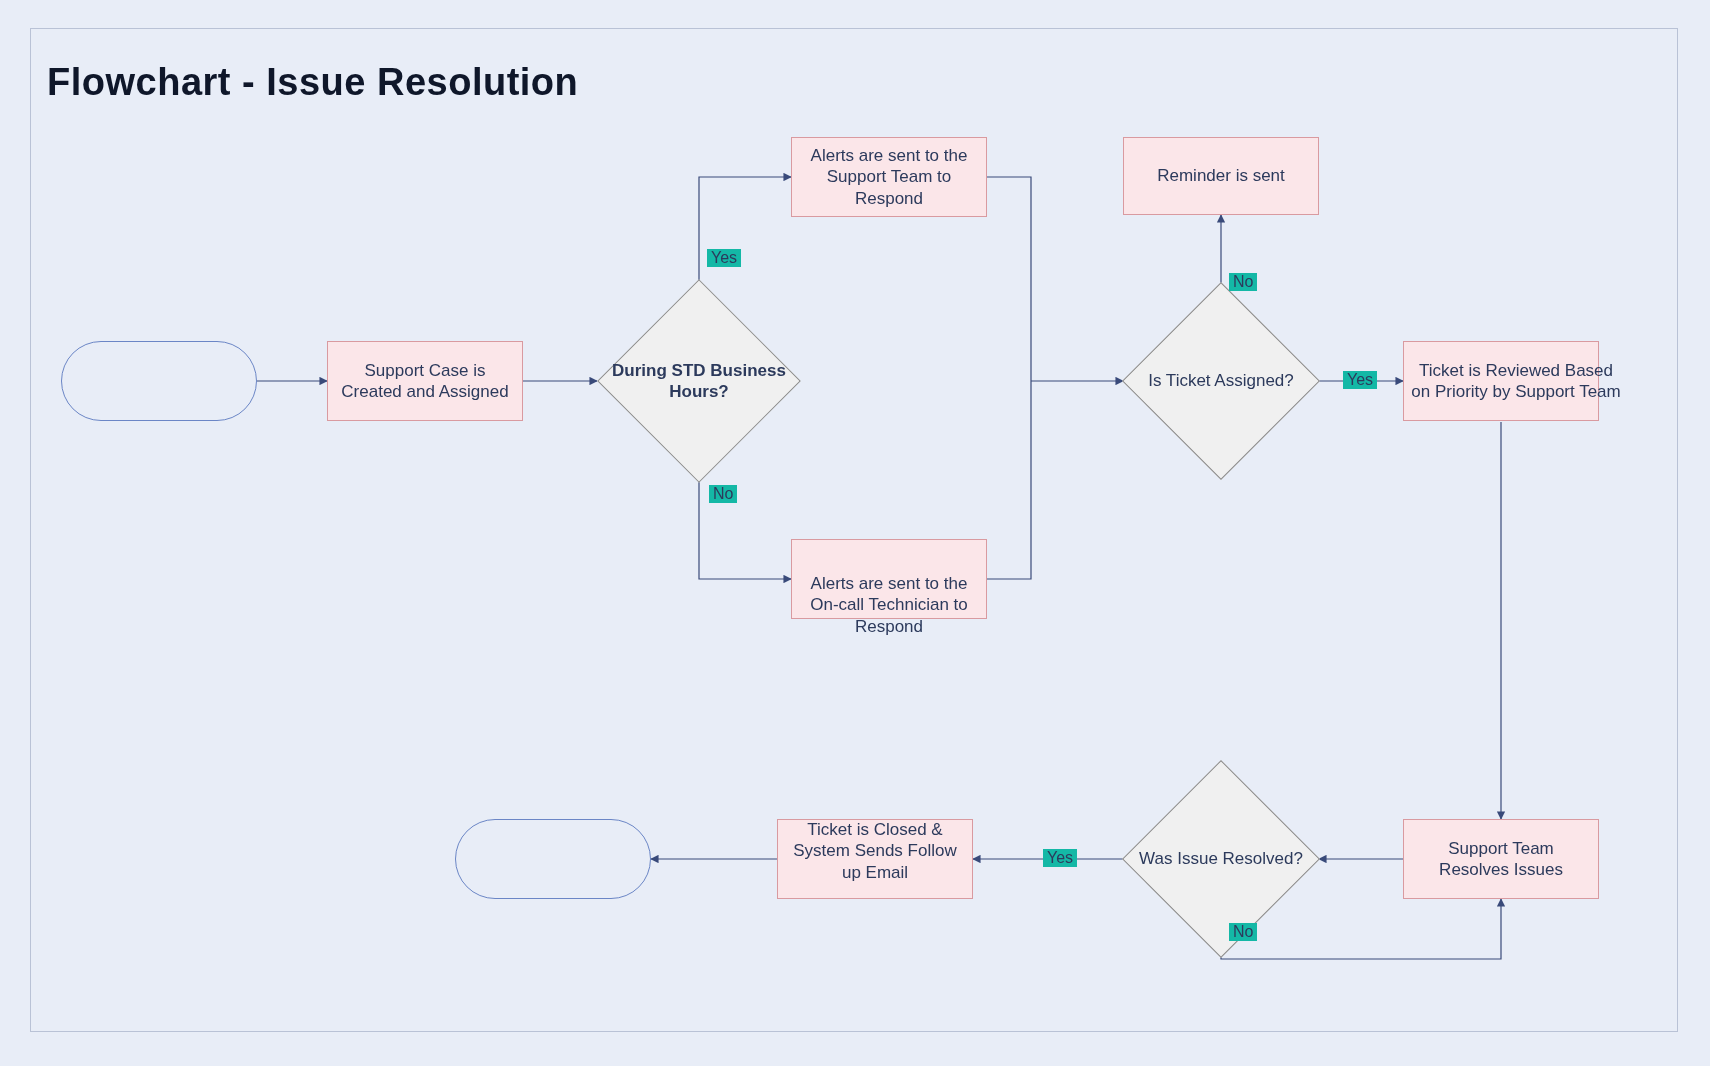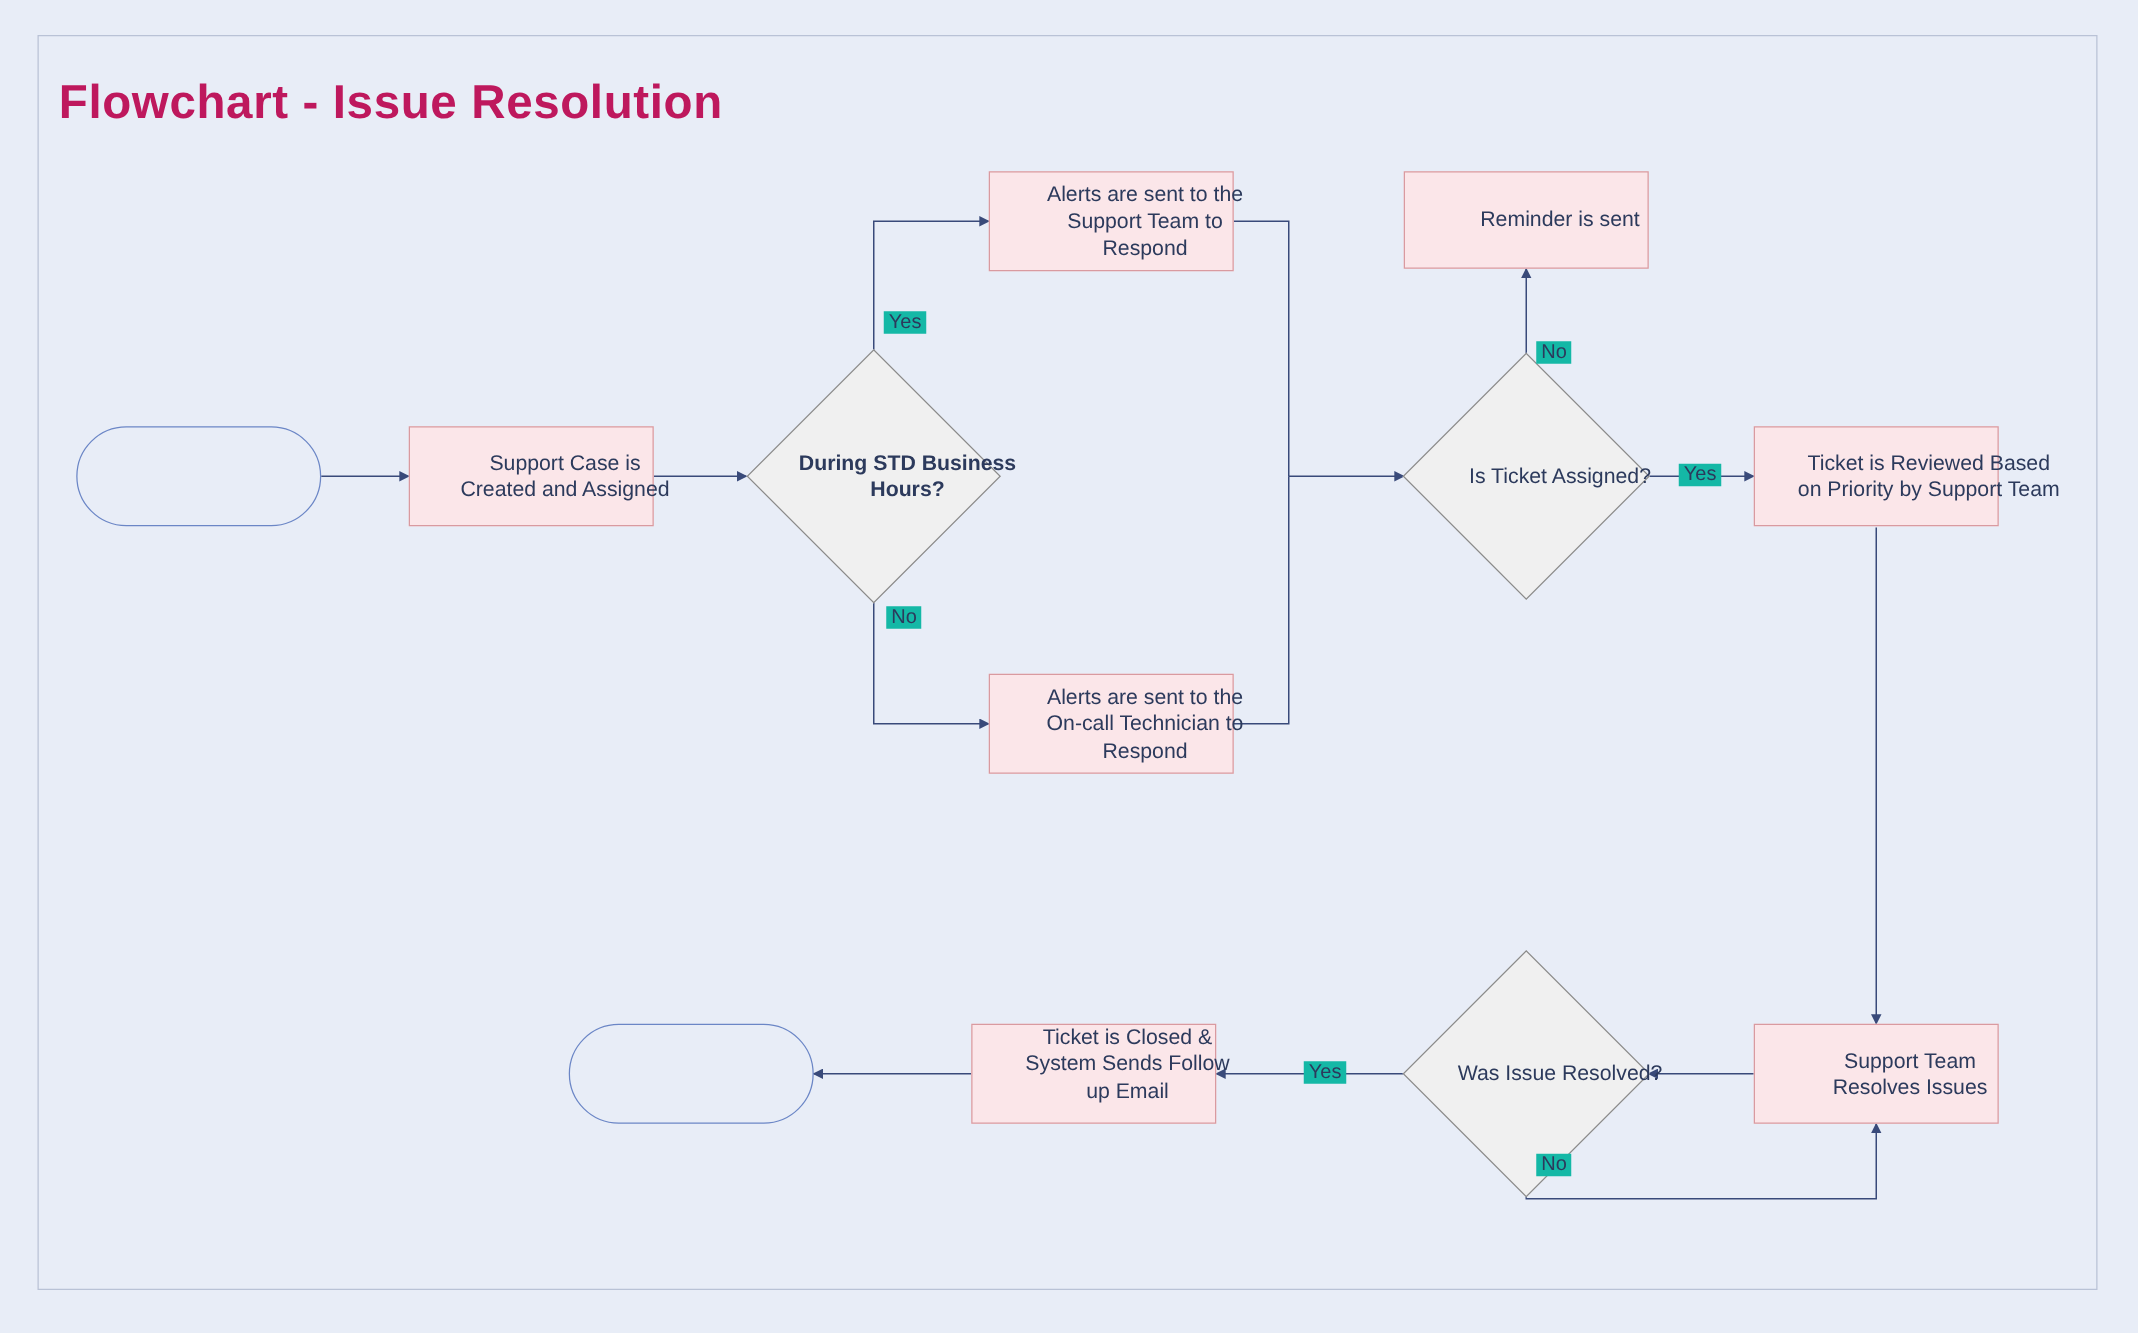--- a/index.html
+++ b/index.html
@@ -21,37 +21,36 @@
     box-sizing: border-box;
     background: #e8edf7;
   }
   .title {
     position: absolute;
     left: 16px;
     top: 32px;
     font-size: 38px;
     font-weight: 700;
     letter-spacing: 0.5px;
-    color: #be185d;
+    color: #0f172a;
     font-family: "Trebuchet MS", "Helvetica Neue", Arial, sans-serif;
   }
 
   
   .node-text {
     position: absolute;
     text-align: center;
     font-size: 17px;
     line-height: 1.25;
     color: #2c3a5c;
     display: flex;
     align-items: center;
     justify-content: center;
     padding: 8px;
     box-sizing: border-box;
-    margin-left: 27px;
   }
 
   .box {
     position: absolute;
     background: #fbe6e9;
     border: 1px solid #d99aa0;
     box-sizing: border-box;
   }
 
   .terminal {
@@ -141,21 +140,21 @@
   <div class="box" style="left:296px; top:312px; width:196px; height:80px;"></div>
   <div class="node-text" style="left:296px; top:312px; width:196px; height:80px;">Support Case is Created and Assigned</div>
 
   <div class="diamond" style="left:596px; top:280px; width:144px; height:144px;"></div>
   <div class="node-text" style="left:568px; top:302px; width:200px; height:100px;font-weight:bold;">During STD Business Hours?</div>
 
   <div class="box" style="left:760px; top:108px; width:196px; height:80px;"></div>
   <div class="node-text" style="left:760px; top:108px; width:196px; height:80px;">Alerts are sent to the Support Team to Respond</div>
 
   <div class="box" style="left:760px; top:510px; width:196px; height:80px;"></div>
-  <div class="node-text" style="left:760px; top:510px; width:196px; height:80px;">Alerts are sent to the On-call Technician to Respond</div>
+  <div class="node-text" style="left:760px; top:536px; width:196px; height:80px;">Alerts are sent to the On-call Technician to Respond</div>
 
   <div class="box" style="left:1092px; top:108px; width:196px; height:78px;"></div>
   <div class="node-text" style="left:1092px; top:108px; width:196px; height:78px;">Reminder is sent</div>
 
   <div class="diamond" style="left:1120px; top:282px; width:140px; height:140px;"></div>
   <div class="node-text" style="left:1090px; top:312px; width:200px; height:80px;">Is Ticket Assigned?</div>
 
   <div class="box" style="left:1372px; top:312px; width:196px; height:80px;"></div>
   <div class="node-text" style="left:1372px; top:312px; width:226px; height:80px;">Ticket is Reviewed Based  on Priority by Support Team</div>
 

